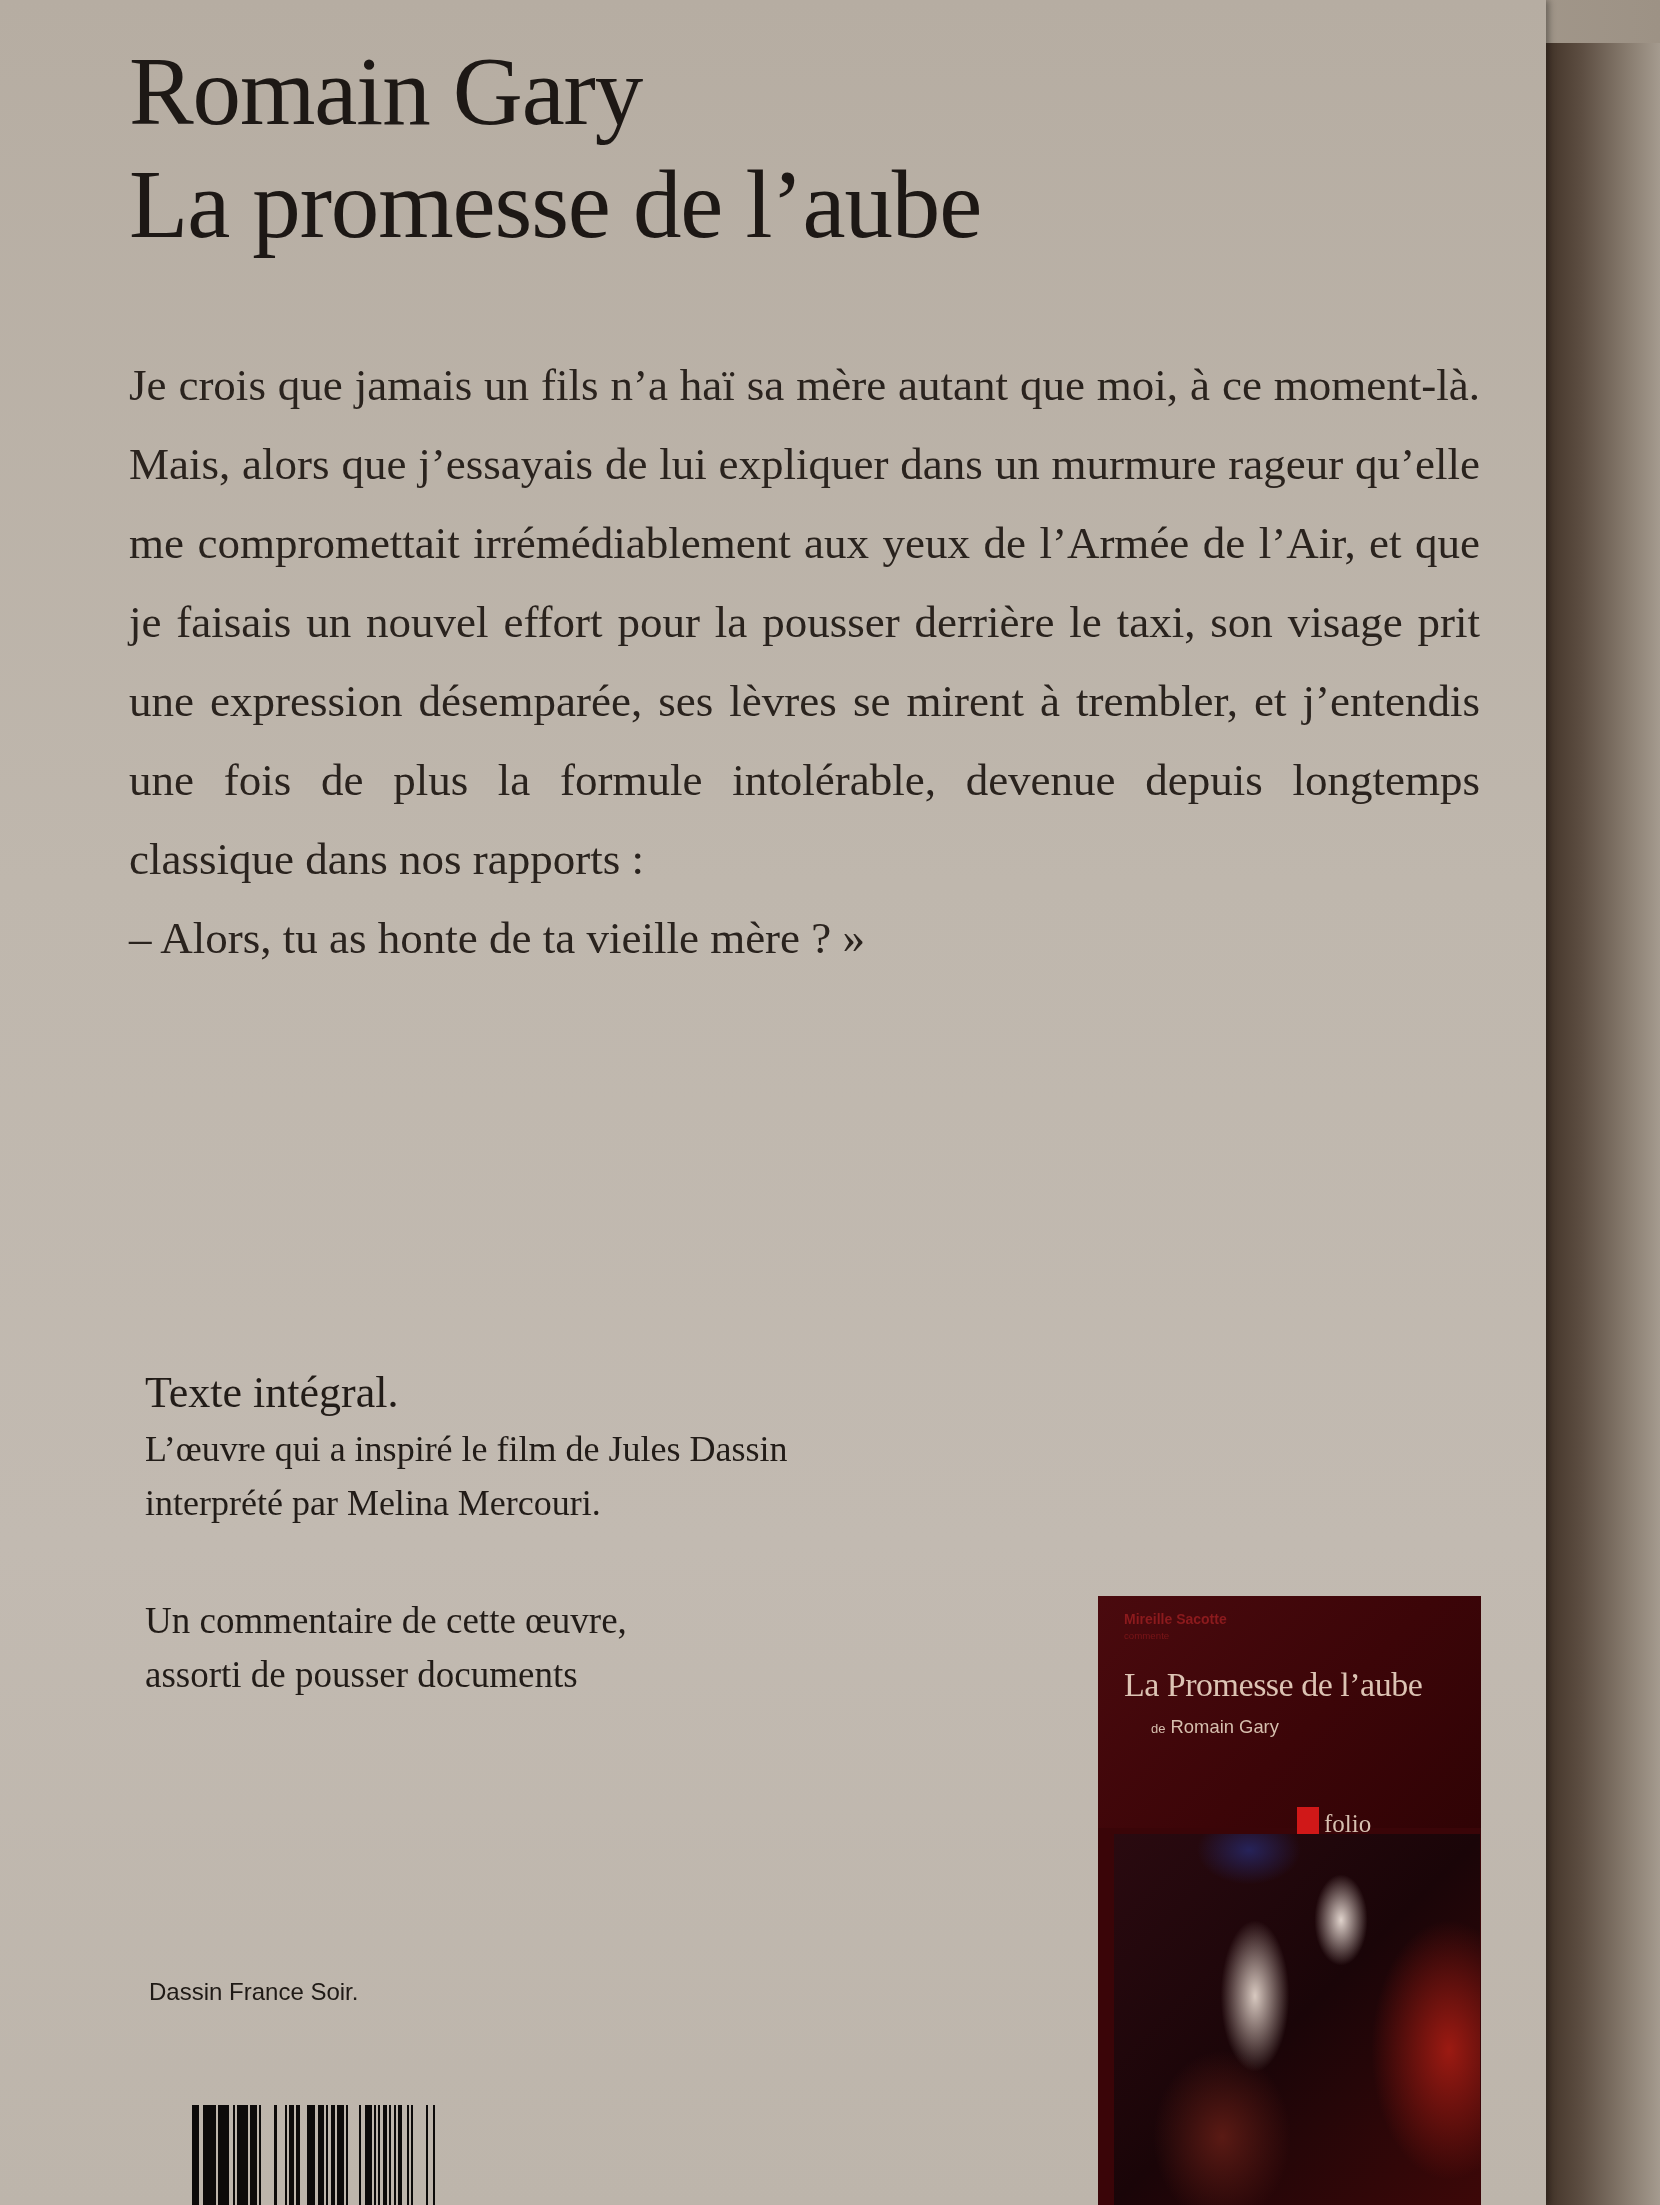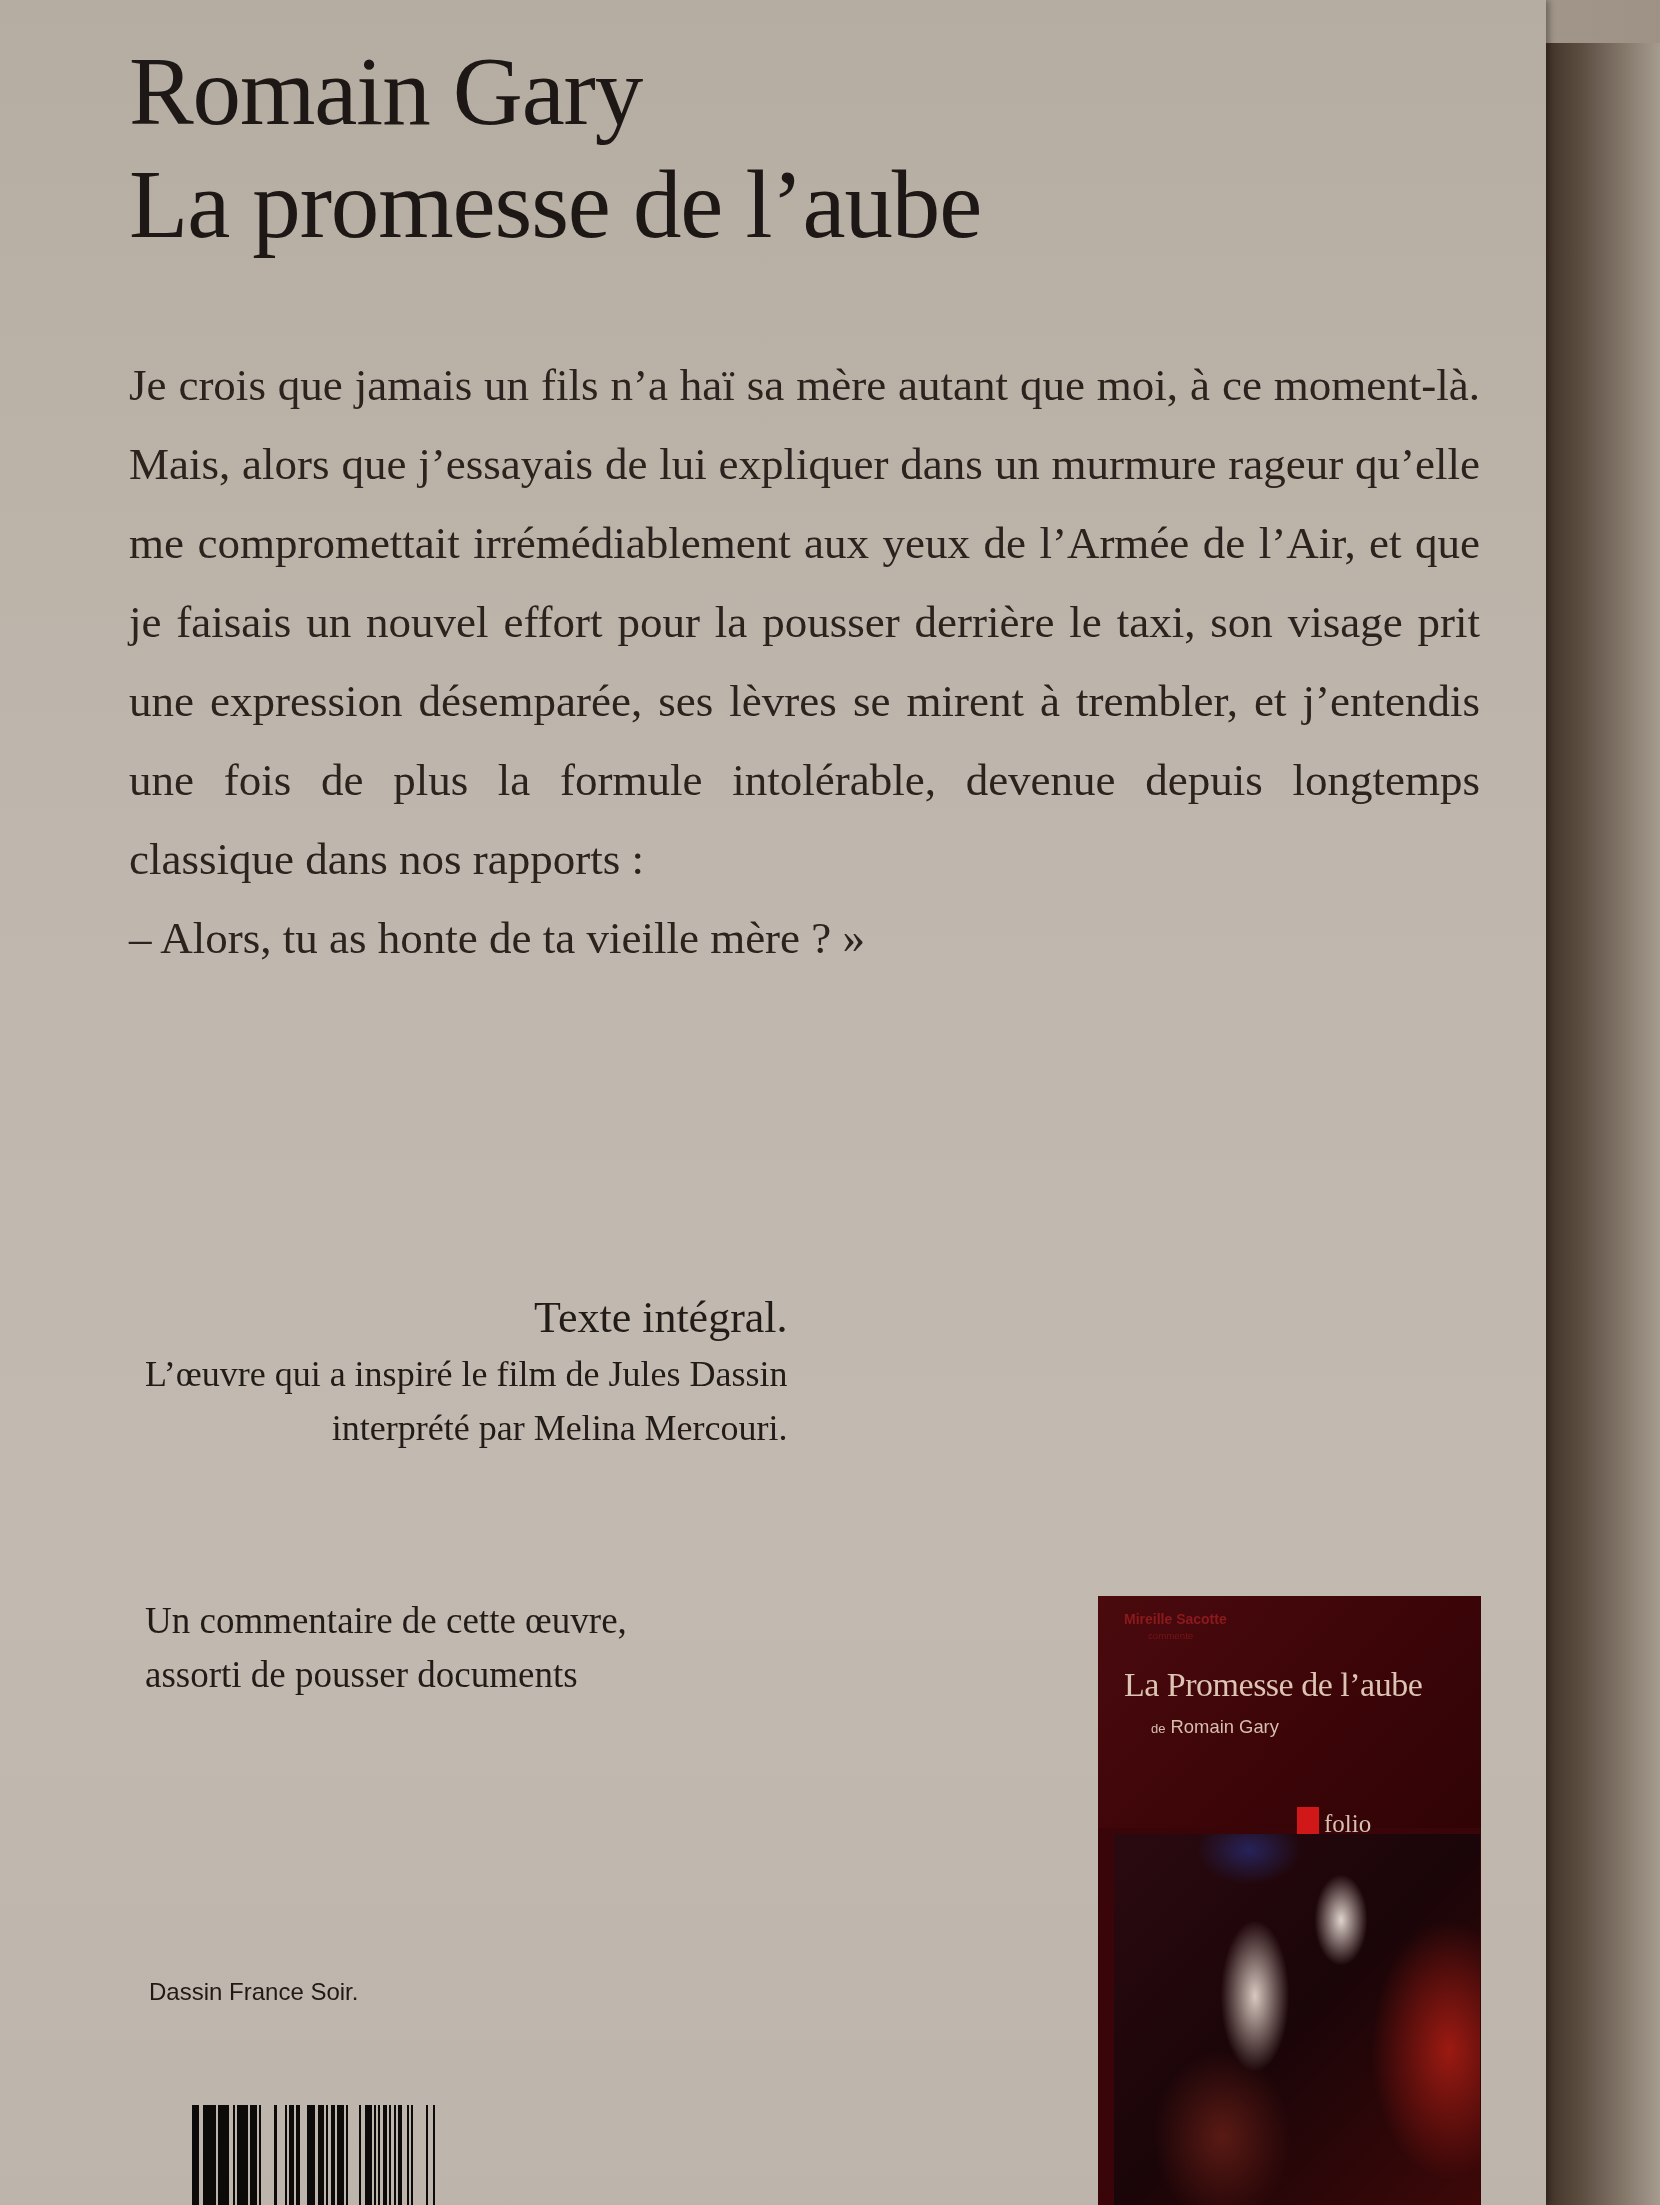--- a/index.html
+++ b/index.html
@@ -61,23 +61,22 @@
     font-size: 45px;
     line-height: 79px;
     color: #2a231e;
     text-align: justify;
   }
   .excerpt p {
     margin: 0;
   }
   .info-block {
     position: absolute;
-    left: 145px; top: 1288px;
+    left: 145px; top: 1363px;
     color: #221c18;
-    text-align: right;
   }
   .texte-integral {
     font-size: 44px;
     line-height: 59px;
     margin: 0;
   }
   .film-line {
     font-size: 36px;
     line-height: 54px;
     margin: 0;
@@ -131,21 +130,20 @@
     font-weight: bold;
     font-size: 14px;
     color: #8c1a1d;
   }
   .thumb-commente {
     position: absolute;
     left: 26px; top: 34px;
     font-family: "Liberation Sans", "DejaVu Sans", sans-serif;
     font-size: 9.7px;
     color: #7a1518;
-    margin-left: 24px;
   }
   .thumb-title {
     position: absolute;
     left: 26px; top: 70px;
     font-size: 34px;
     color: #dcc3b3;
     letter-spacing: -0.5px;
     white-space: nowrap;
   }
   .thumb-author {

